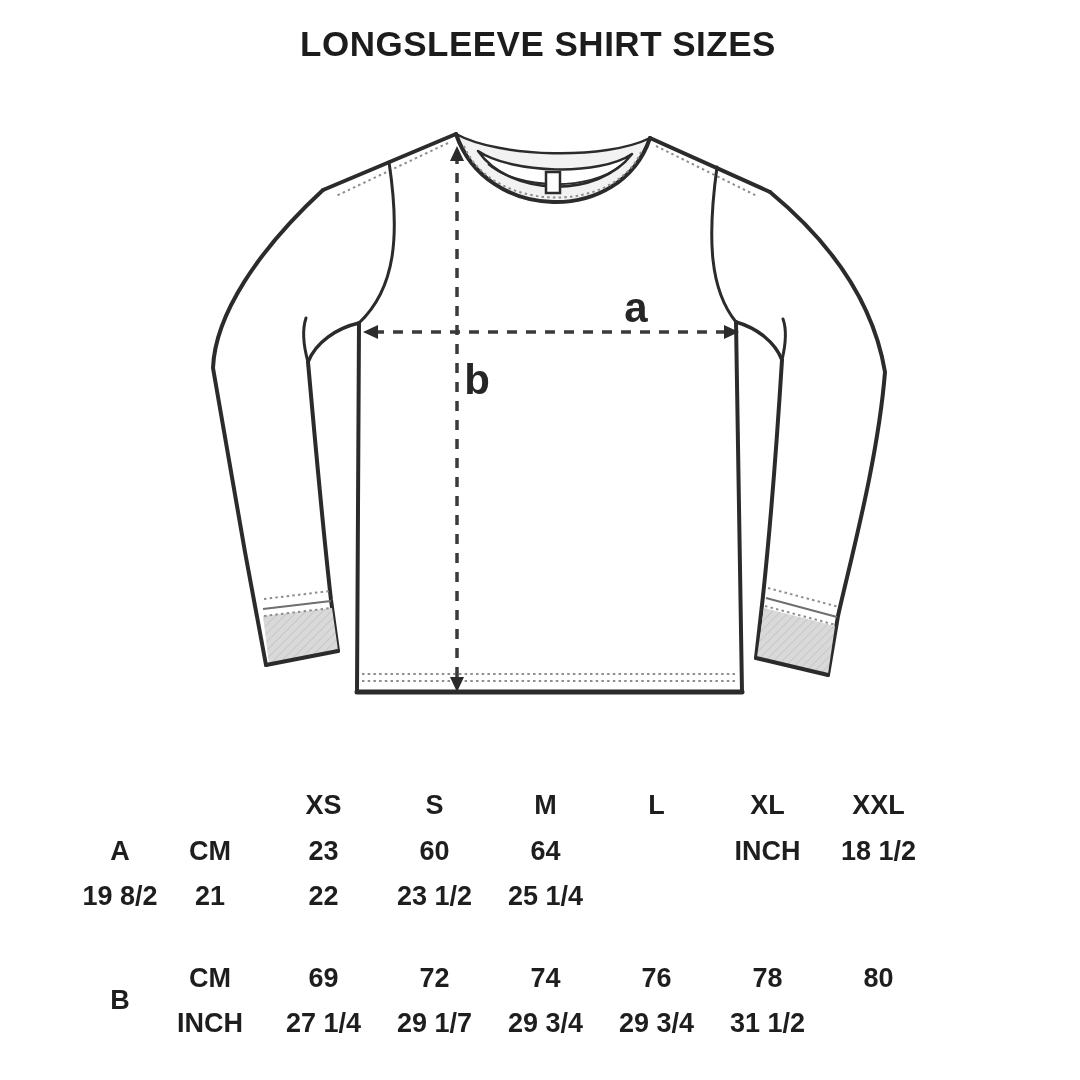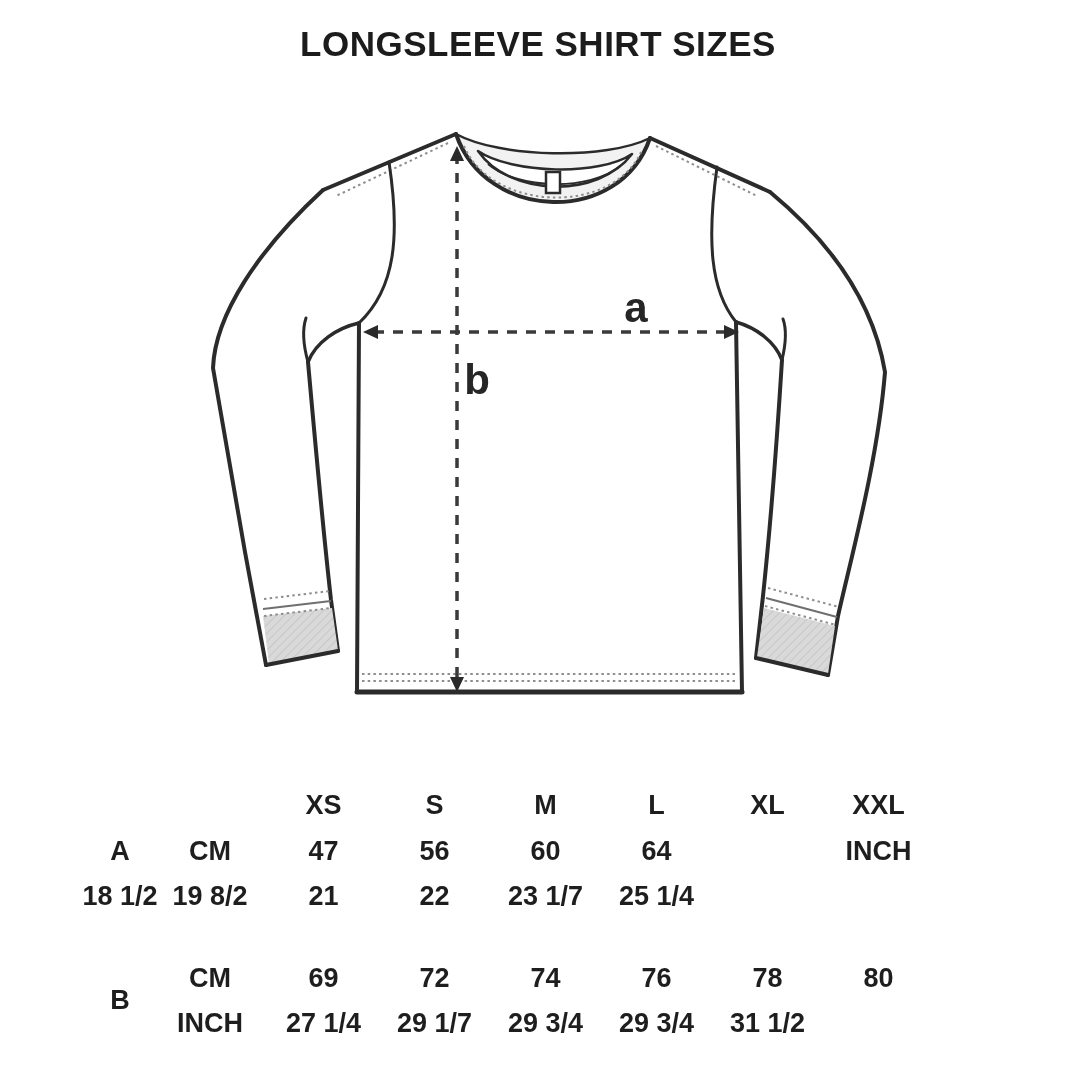--- a/index.html
+++ b/index.html
@@ -98,32 +98,31 @@
   <div class="cell"></div>
   <div class="cell">XS</div>
   <div class="cell">S</div>
   <div class="cell">M</div>
   <div class="cell">L</div>
   <div class="cell">XL</div>
   <div class="cell">XXL</div>
 
   <div class="cell">A</div>
   <div class="cell">CM</div>
-  <div class="cell">47</div>
-  <div class="cell">56</div>
+  <div class="cell">23</div>
   <div class="cell">60</div>
   <div class="cell">64</div>
 
   <div class="cell"></div>
   <div class="cell">INCH</div>
   <div class="cell">18 1/2</div>
   <div class="cell">19 8/2</div>
   <div class="cell">21</div>
   <div class="cell">22</div>
-  <div class="cell">23 1/7</div>
+  <div class="cell">23 1/2</div>
   <div class="cell">25 1/4</div>
 
   <div class="cell spacer-row"></div>
 
   <div class="cell group-label-b">B</div>
   <div class="cell">CM</div>
   <div class="cell">69</div>
   <div class="cell">72</div>
   <div class="cell">74</div>
   <div class="cell">76</div>

